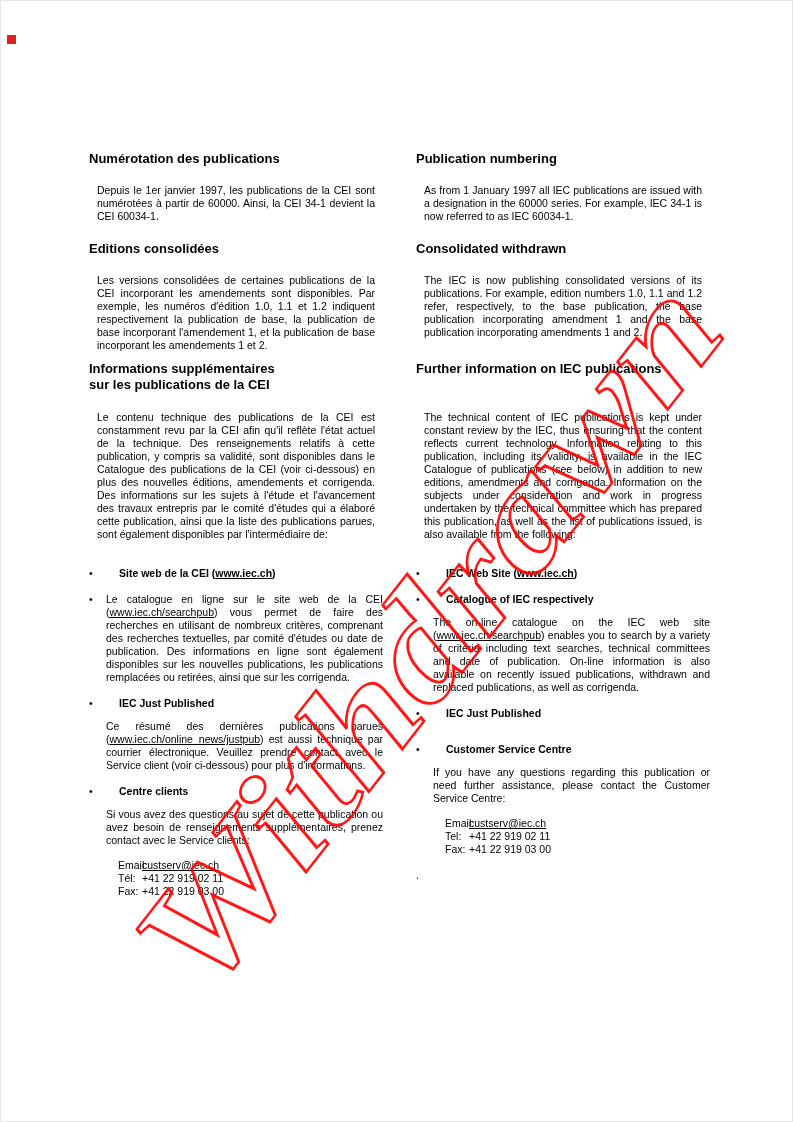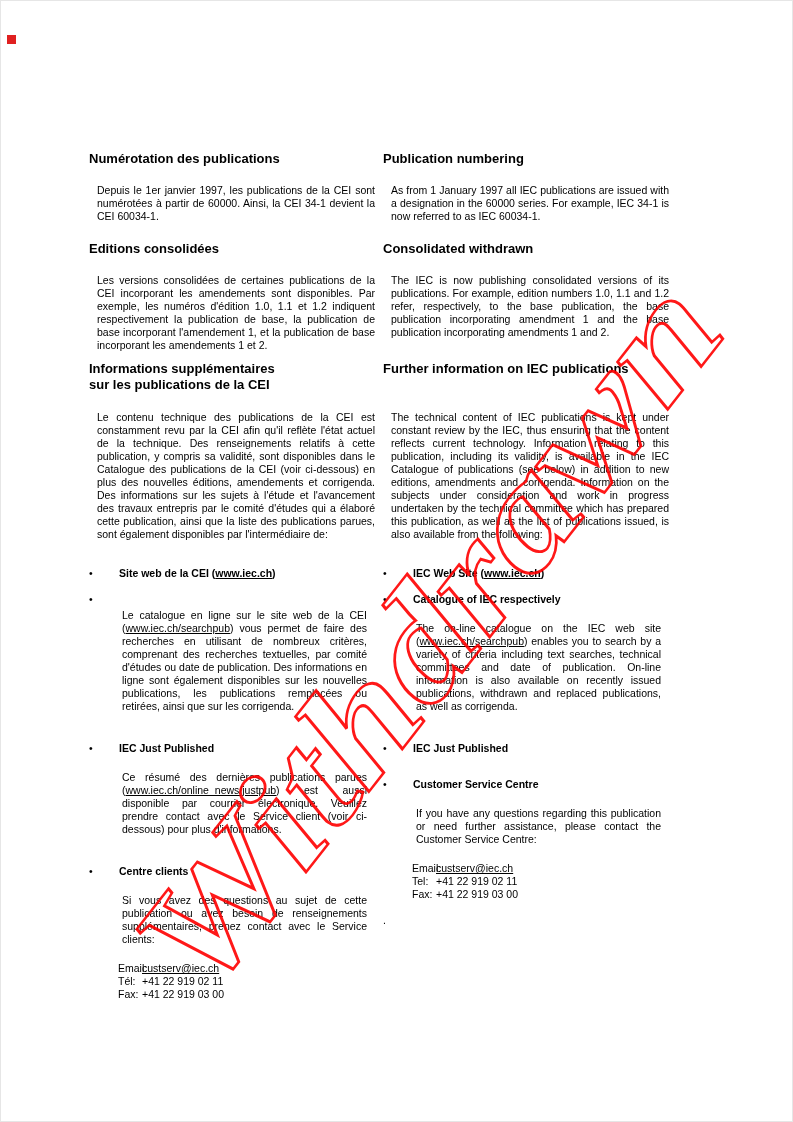--- a/index.html
+++ b/index.html
@@ -38,20 +38,21 @@
     width: 9px; height: 9px;
     background: #e02020;
     z-index: 5;
   }
 
   .columns {
     position: absolute;
     top: 150px;
     left: 88px;
     display: flex;
+    gap: 33px;
     z-index: 1;
   }
   .col {
     width: 294px;
     font-size: 10.5px;
     line-height: 13px;
   }
 
   .sec-head {
     font-size: 13px;
@@ -77,21 +78,21 @@
   }
   .bullet .marker {
     width: 17px;
     flex: none;
   }
   .bullet .bcontent { flex: 1; min-width: 0; }
   .btitle {
     font-weight: bold;
     margin: 0 0 10px 13px;
   }
-  .bbody { margin: 16px; text-align: justify; }
+  .bbody { margin: 0; text-align: justify; }
 
   .contact {
     margin-top: 12px;
   }
   .cline { line-height: 13px; }
   .clabel {
     display: inline-block;
     width: 36px;
     padding-left: 12px;
   }
@@ -137,21 +138,21 @@
         <span class="marker">•</span>
         <div class="bcontent">
           <p class="bbody"><span>Le catalogue en ligne sur le site web de la CEI (</span><a class="doc-link">www.iec.ch/searchpub</a><span>) vous permet de faire des recherches en utilisant de nombreux critères, comprenant des recherches textuelles, par comité d'études ou date de publication. Des informations en ligne sont également disponibles sur les nouvelles publications, les publications remplacées ou retirées, ainsi que sur les corrigenda.</span></p>
         </div>
       </div>
 
       <div class="bullet">
         <span class="marker">•</span>
         <div class="bcontent">
           <div class="btitle">IEC Just Published</div>
-          <p class="bbody"><span>Ce résumé des dernières publications parues (</span><a class="doc-link">www.iec.ch/online_news/justpub</a><span>) est aussi disponible par courrier électronique. Veuillez prendre contact avec le Service client (voir ci-dessous) pour plus d'informations.</span></p>
+          <p class="bbody"><span>Ce résumé des dernières publications parues (</span><a class="doc-link">www.iec.ch/online_news/justpub</a><span>) est aussi technique par courrier électronique. Veuillez prendre contact avec le Service client (voir ci-dessous) pour plus d'informations.</span></p>
         </div>
       </div>
 
       <div class="bullet">
         <span class="marker">•</span>
         <div class="bcontent">
           <div class="btitle">Centre clients</div>
           <p class="bbody">Si vous avez des questions au sujet de cette publication ou avez besoin de renseignements supplémentaires, prenez contact avec le Service clients:</p>
           <div class="contact">
             <div class="cline"><span class="clabel">Email:</span><a class="doc-link">custserv@iec.ch</a></div>

